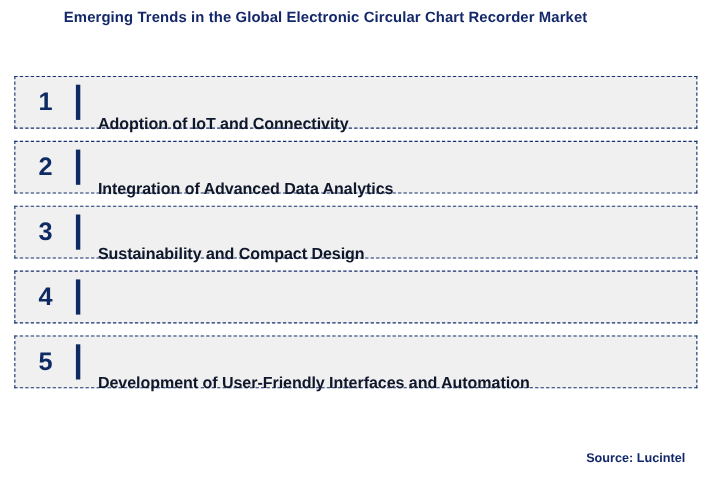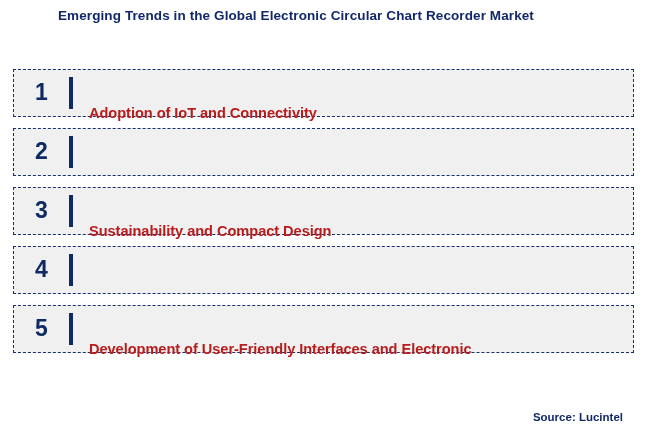--- a/index.html
+++ b/index.html
@@ -65,21 +65,21 @@
     flex: 0 0 4px;
     height: 32px;
     background: #0d2a63;
   }
   .trend-label {
     flex: 1 1 auto;
     padding-left: 16px;
     padding-right: 13px;
     font-size: 14.6px;
     font-weight: bold;
-    color: #b91c1c;
+    color: #0f172a;
     letter-spacing: -0.05px;
     white-space: nowrap;
     overflow: hidden;
     margin-top: 40px;
   }
   .source {
     position: absolute;
     right: 14px;
     top: 411px;
     font-size: 11.5px;
@@ -99,36 +99,37 @@
 
     <div class="trend-row">
       <div class="rank">1</div>
       <div class="divider-bar"></div>
       <div class="trend-label">Adoption of IoT and Connectivity</div>
     </div>
 
     <div class="trend-row">
       <div class="rank">2</div>
       <div class="divider-bar"></div>
+      <div class="trend-label">Integration of Advanced Data Analytics</div>
     </div>
 
     <div class="trend-row">
       <div class="rank">3</div>
       <div class="divider-bar"></div>
       <div class="trend-label">Sustainability and Compact Design</div>
     </div>
 
     <div class="trend-row">
       <div class="rank">4</div>
       <div class="divider-bar"></div>
     </div>
 
     <div class="trend-row">
       <div class="rank">5</div>
       <div class="divider-bar"></div>
-      <div class="trend-label">Development of User-Friendly Interfaces and Electronic</div>
+      <div class="trend-label">Development of User-Friendly Interfaces and Automation</div>
     </div>
 
   </div>
 
   <div class="source">Source: Lucintel</div>
 
 </div>
 
 </body></html>

